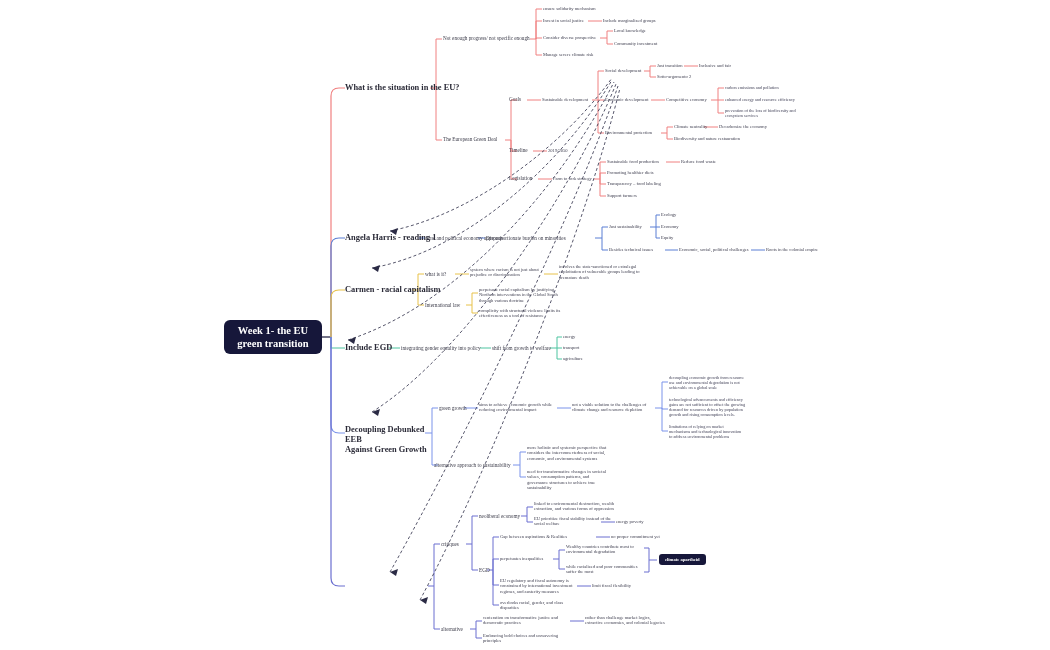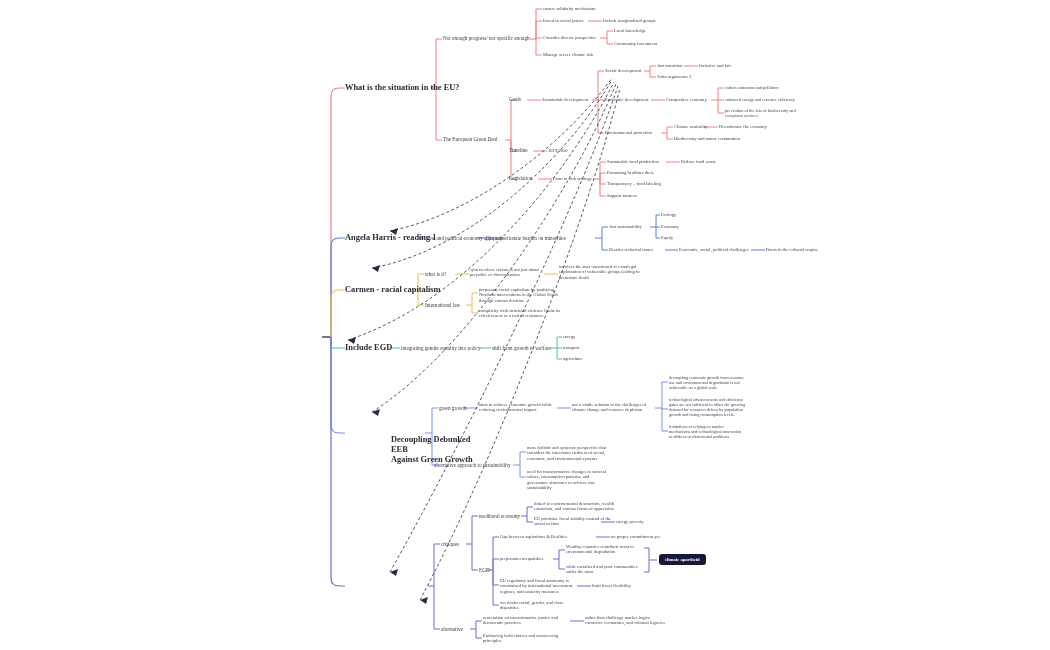--- a/index.html
+++ b/index.html
@@ -213,30 +213,32 @@
     <g fill="#2b2b45">
       <polygon points="390,231 398,228 396,235"></polygon>
       <polygon points="372,268 380,265 378,272"></polygon>
       <polygon points="348,340 356,337 354,344"></polygon>
       <polygon points="372,412 380,409 378,416"></polygon>
       <polygon points="390,572 398,569 396,576"></polygon>
       <polygon points="420,600 428,597 426,604"></polygon>
     </g>
   </svg>
 
+  <div class="root">Week 1- the EU
+green transition</div>
 
   <div class="lbl main-lbl" style="left:345px;top:83px;">What is the situation in the EU?</div>
 
   <div class="lbl main-lbl" style="left:345px;top:233px;">Angela Harris - reading 1</div>
 
   <div class="lbl main-lbl" style="left:345px;top:285px;text-align:center;">Carmen - racial capitalism</div>
 
   <div class="lbl main-lbl" style="left:345px;top:343px;">Include EGD</div>
 
-  <div class="lbl main-lbl" style="left:345px;top:435px;width:82px;margin-left:46px;">Decoupling Debunked EEB
+  <div class="lbl main-lbl" style="left:345px;top:425px;width:82px;">Decoupling Debunked EEB
 Against Green Growth</div>
 
 
   <div class="lbl l2" style="left:443px;top:35px;">Not enough progress/ not specific enough</div>
   <div class="lbl l3" style="left:543px;top:6px;">ensure solidarity mechanism</div>
   <div class="lbl l3" style="left:543px;top:18px;">Invest in social justice</div>
   <div class="lbl l3" style="left:603px;top:18px;">Include marginalized groups</div>
   <div class="lbl l3" style="left:543px;top:35px;">Consider diverse prospective</div>
   <div class="lbl l3" style="left:614px;top:28px;">Local knowledge</div>
   <div class="lbl l3" style="left:614px;top:41px;">Community investment</div>

